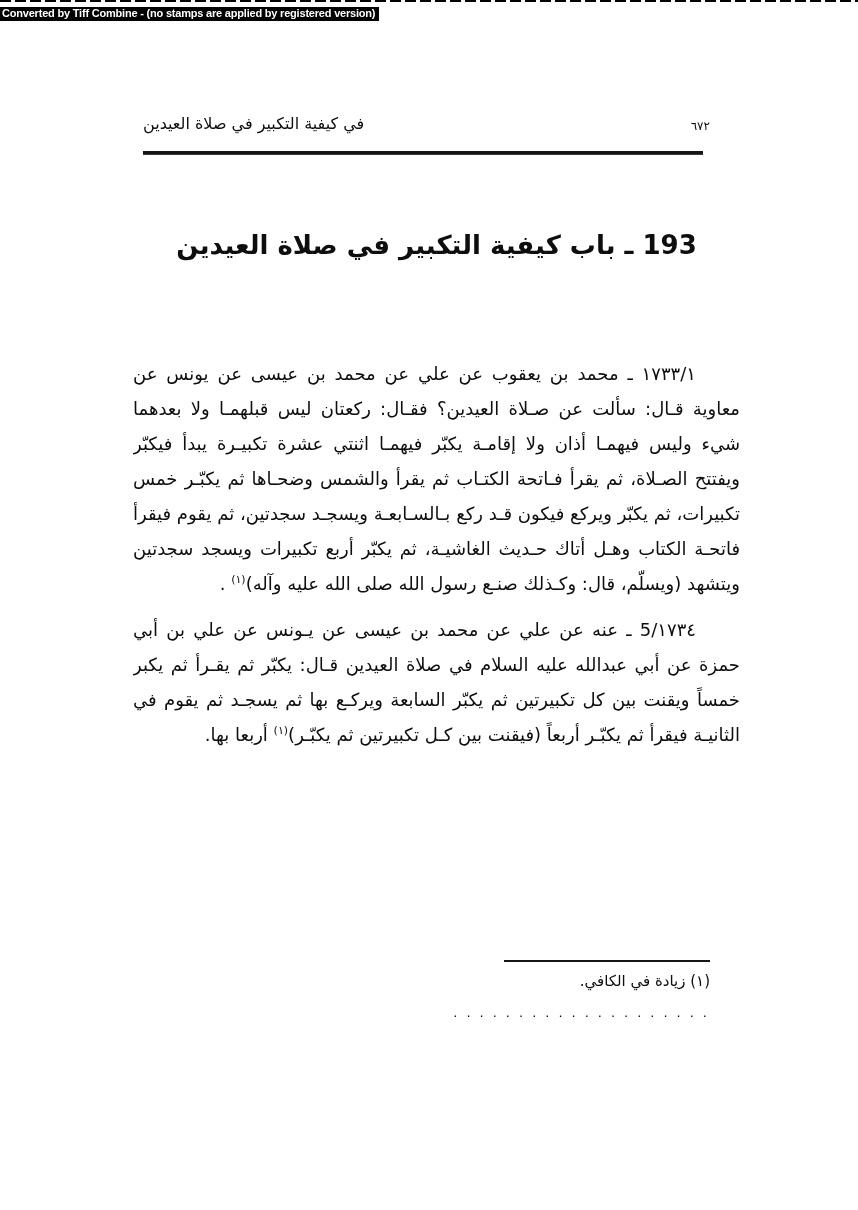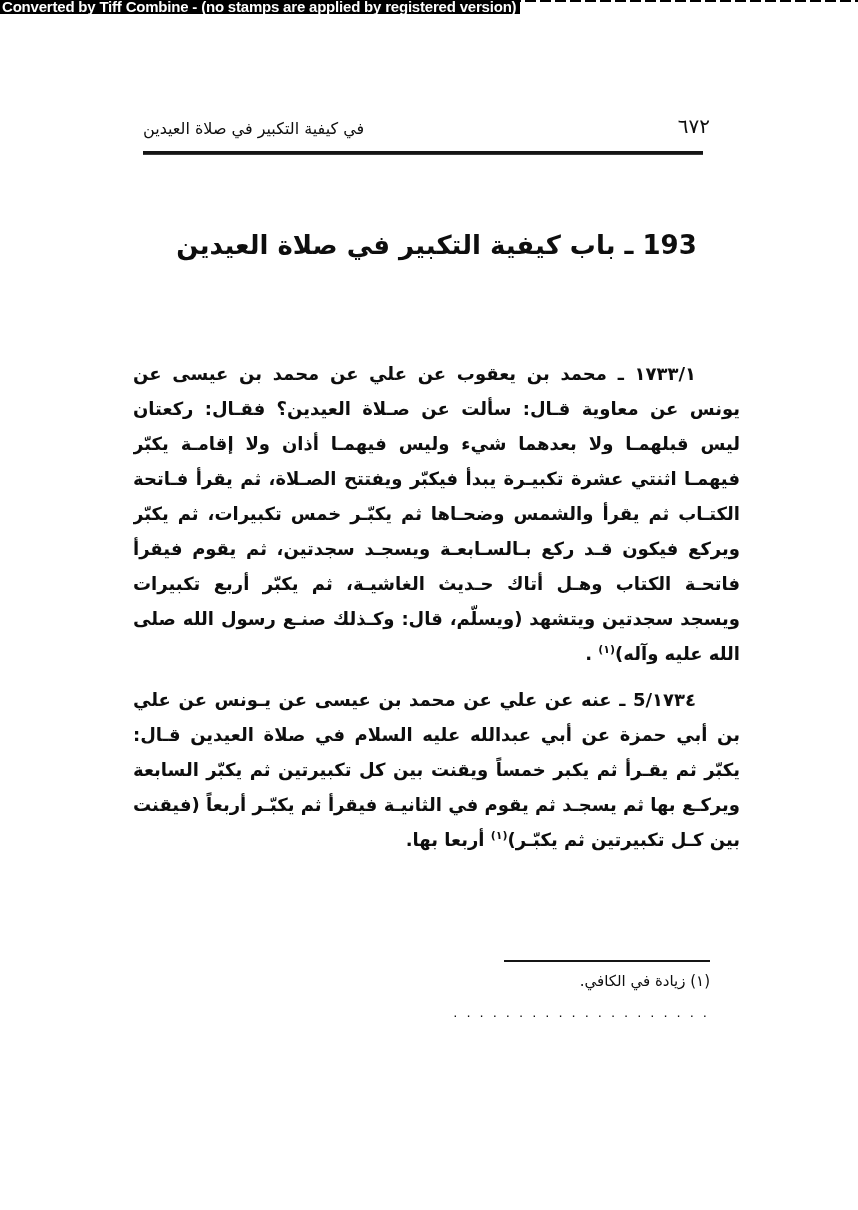--- a/index.html
+++ b/index.html
@@ -5,43 +5,43 @@
   html,body{margin:0;padding:0;}
   body{
     width:858px;height:1210px;position:relative;background:#ffffff;
     font-family:"DejaVu Sans",sans-serif;color:#0e0e0e;overflow:hidden;
   }
   .top-edge{
     position:absolute;top:0;left:0;width:858px;height:2px;
     background:repeating-linear-gradient(90deg,#000 0 11px,transparent 11px 15px);
   }
   .tiff-banner{
-    position:absolute;top:0;left:0;background:#000;color:#fff;
-    font-family:"Liberation Sans",sans-serif;font-weight:bold;font-size:15px;
+    position:absolute;top:7px;left:0;background:#000;color:#fff;
+    font-family:"Liberation Sans",sans-serif;font-weight:bold;font-size:11px;
     line-height:11px;padding:1px 4px 2px 2px;white-space:nowrap;letter-spacing:-0.2px;text-align:right;
   }
   .page-header{
     position:absolute;top:114px;left:143px;width:567px;
     display:flex;justify-content:space-between;align-items:flex-end;direction:ltr;
   }
   .running-head{direction:rtl;font-size:16px;}
-  .page-num{font-size:20px;letter-spacing:2px;}
+  .page-num{font-size:12px;letter-spacing:2px;}
   .header-rule{
     position:absolute;top:151px;left:143px;width:560px;height:3px;background:#151515;
     border-bottom:1px solid #3a3a3a;
   }
   .chapter-title{
     position:absolute;top:230px;left:133px;width:607px;margin:0;
     direction:rtl;text-align:center;font-size:26px;font-weight:bold;
   }
   .body-text{
     position:absolute;top:356px;left:133px;width:607px;height:600px;overflow:hidden;
     direction:rtl;text-align:justify;font-size:18px;line-height:35px;
   }
-  .body-text p{margin:0 0 11px 0;text-indent:44px;font-weight:bold;}
+  .body-text p{margin:0 0 11px 0;text-indent:44px;}
   sup.fn-ref{font-size:11px;line-height:0;vertical-align:super;}
   .footer{
     position:absolute;top:956px;left:133px;width:607px;direction:rtl;
   }
   .fn-rule{width:206px;height:2px;background:#151515;margin:4px 30px 0 0;}
   .fn-text{font-size:15px;text-align:right;padding-left:0;margin:10px 30px 0 0;}
   .dots{
     text-align:right;margin:16px 24px 0 0;font-size:13px;letter-spacing:9px;
     line-height:13px;direction:ltr;white-space:nowrap;overflow:hidden;
   }

